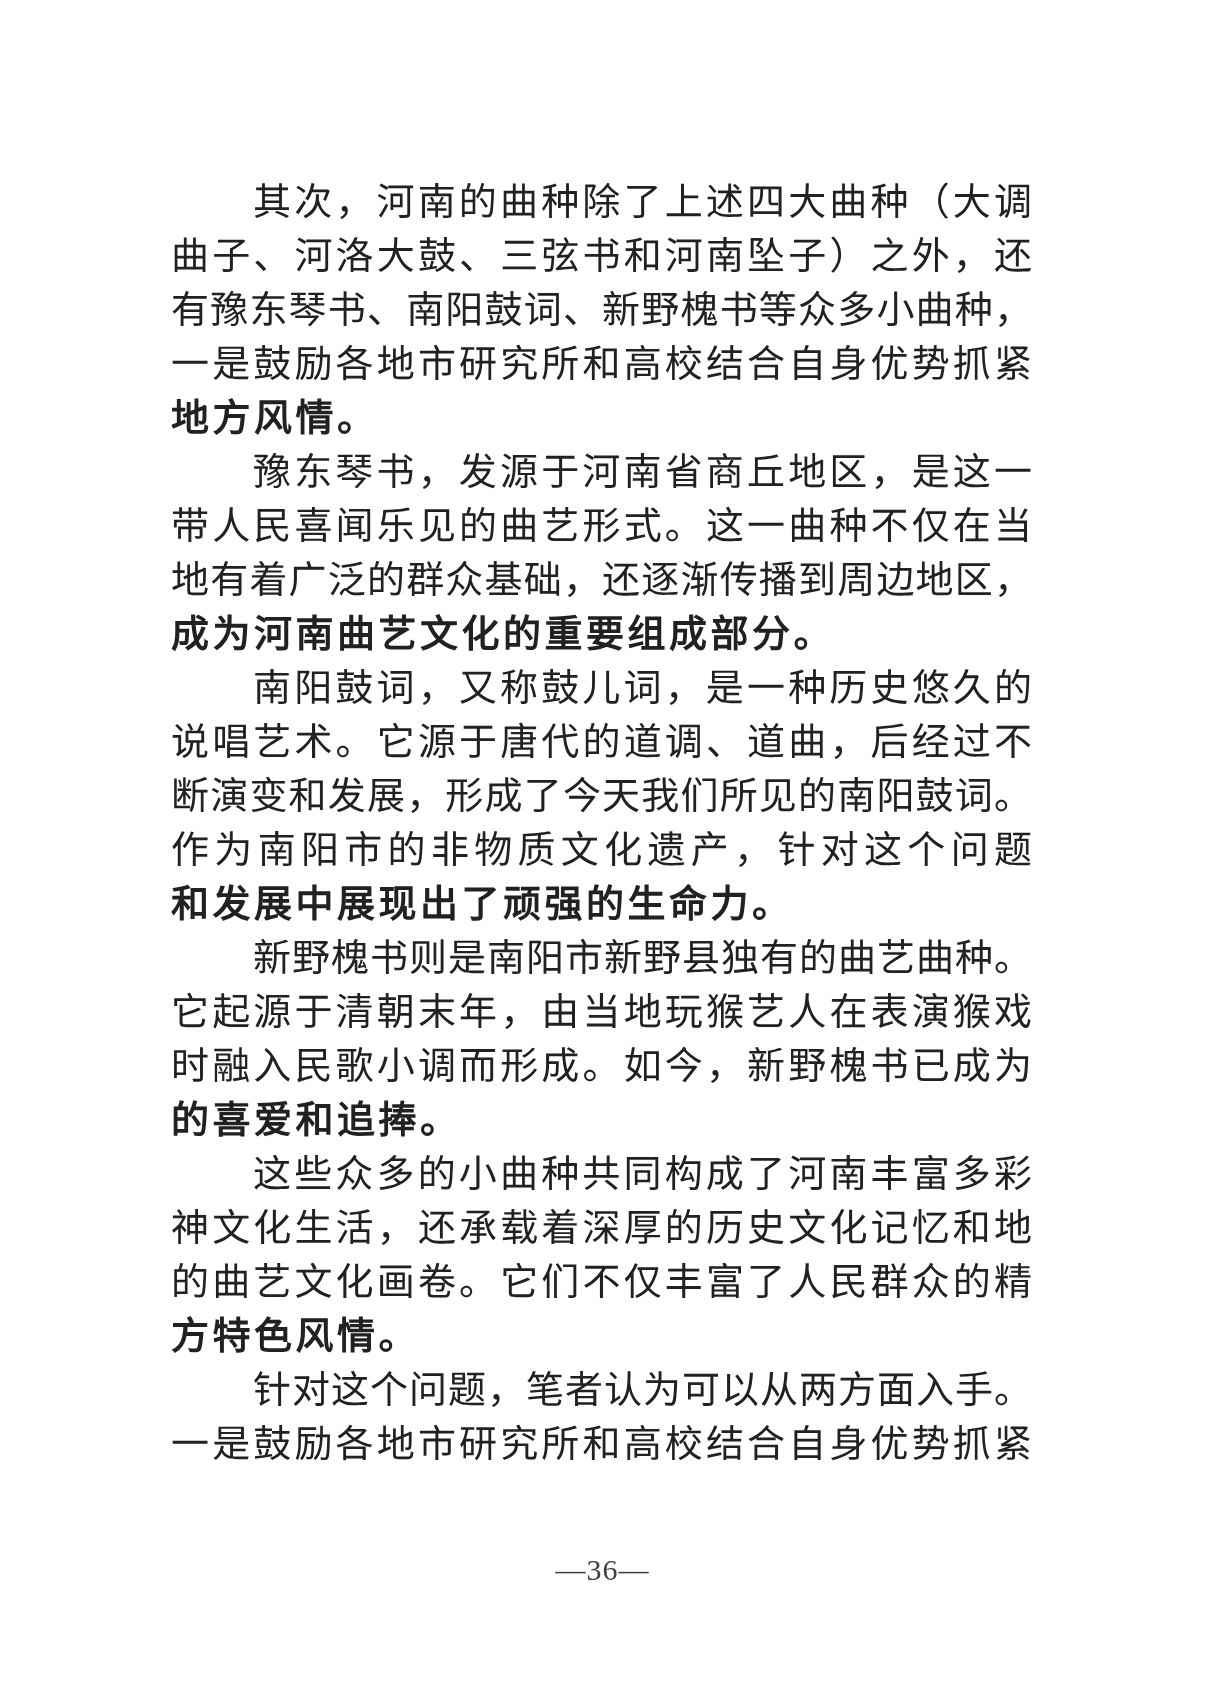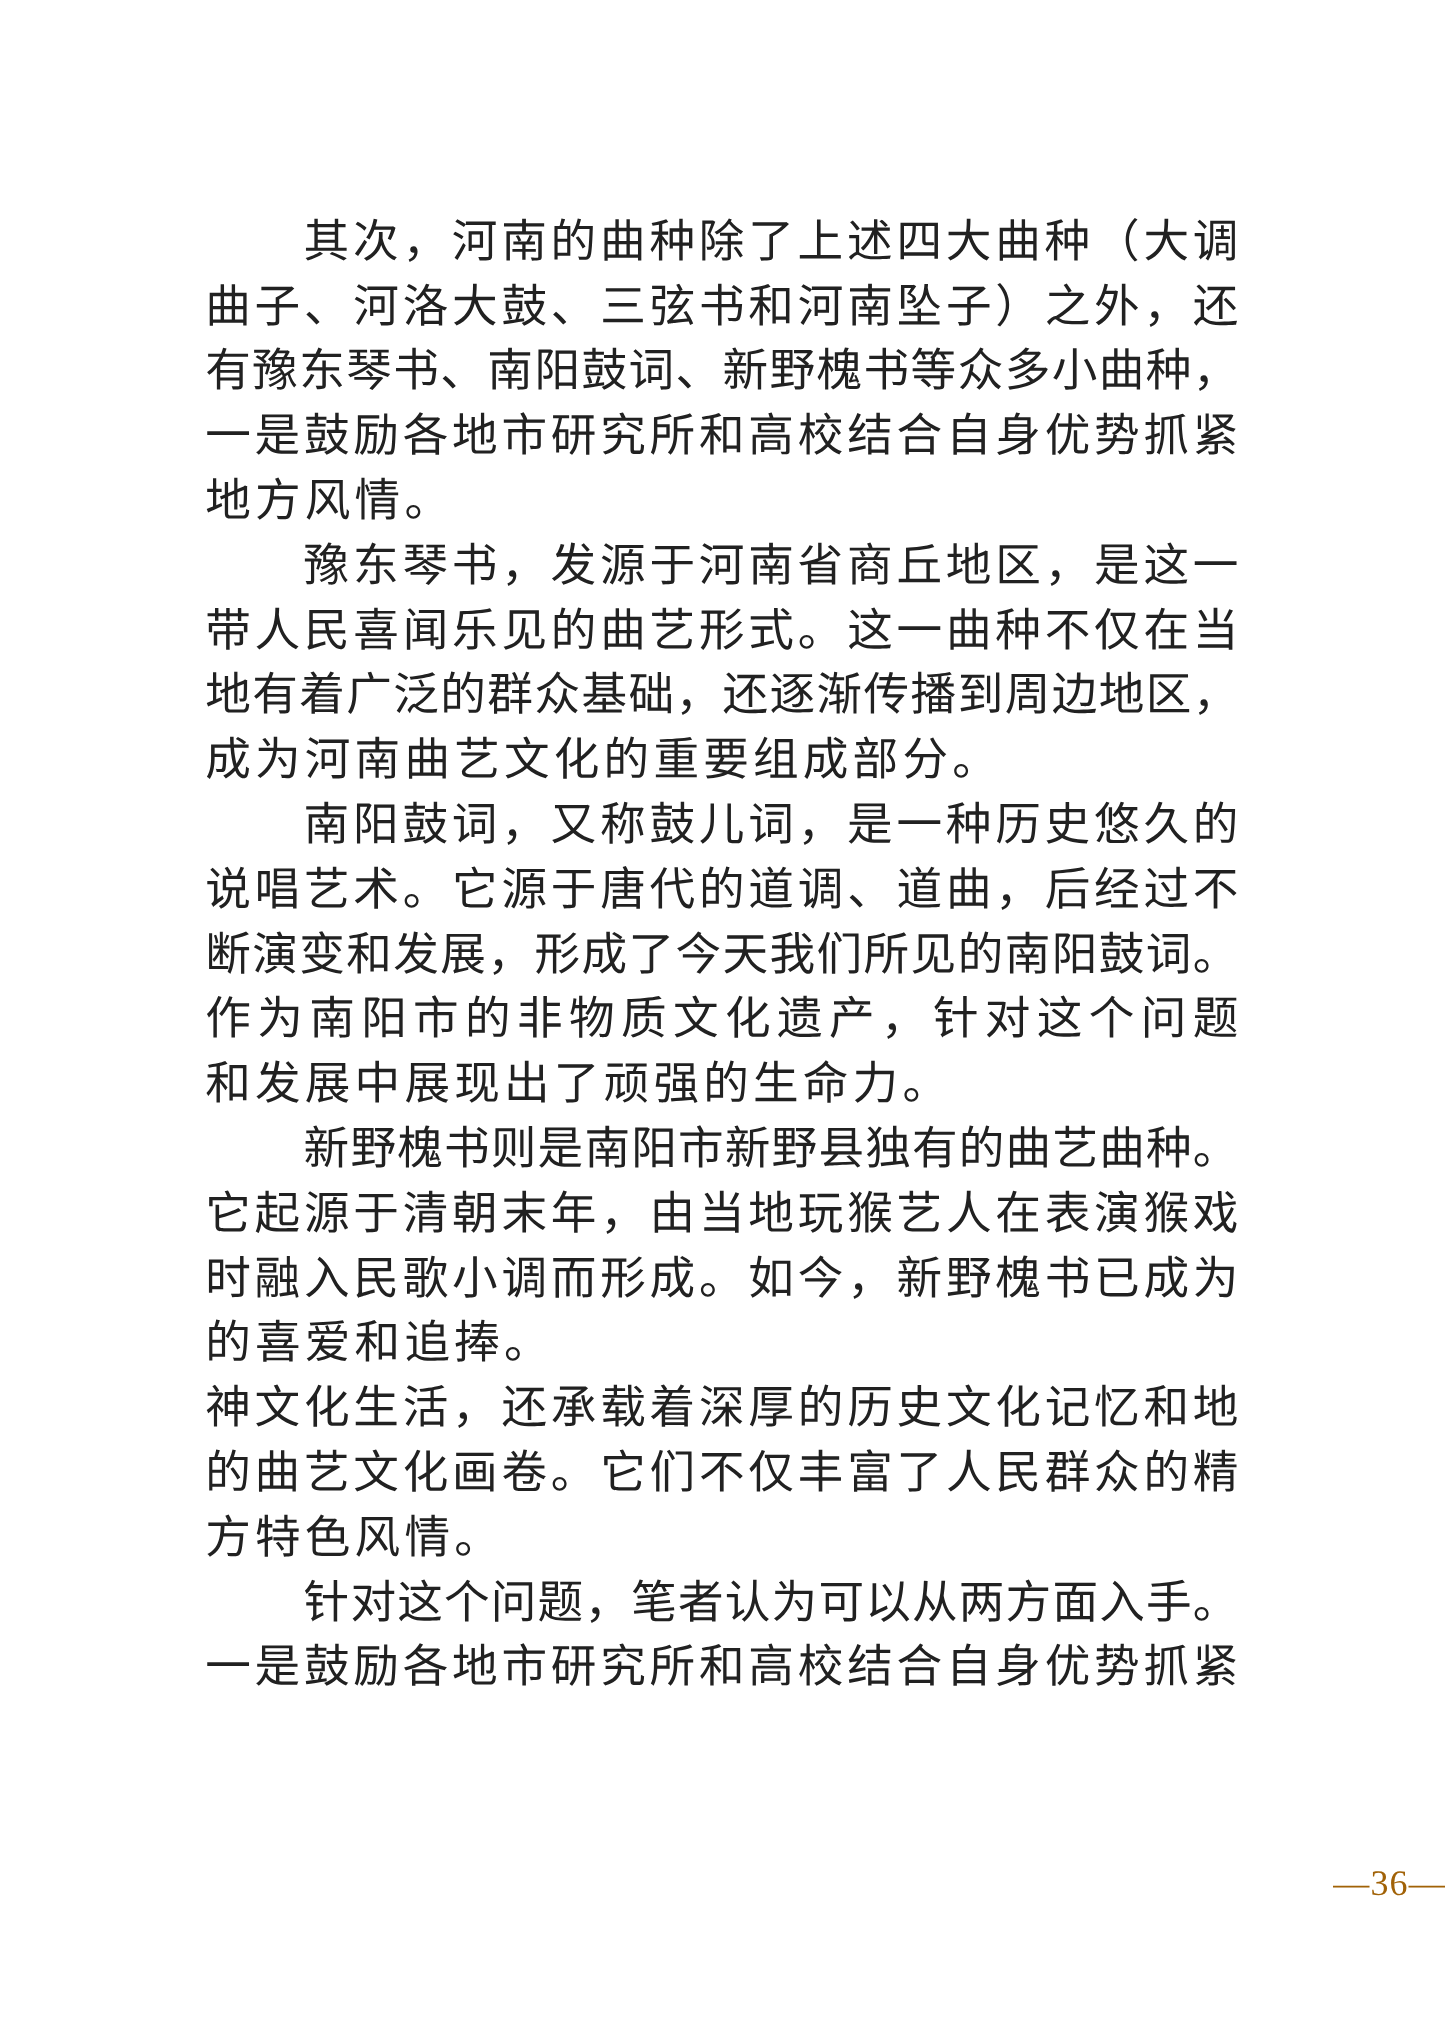--- a/index.html
+++ b/index.html
@@ -34,33 +34,34 @@
   .line.justify {
     white-space: normal;
     text-align: justify;
     text-align-last: justify;
     letter-spacing: 0;
   }
   
   .line.natural {
     text-align: left;
     letter-spacing: 3.5px;
+    font-weight: bold;
   }
   .line.indent { padding-left: 82px; }
   .page-number {
     position: absolute;
     left: 0;
     top: 1548px;
     width: 1205px;
     height: 44px;
     line-height: 44px;
-    text-align: right;
+    text-align: center;
     font-size: 30px;
     letter-spacing: 1px;
-    color: #a16207;
+    color: #404040;
   }
 </style>
 </head>
 <body>
 
 <div class="page" style="background: rgb(255, 255, 255); color: rgb(33, 33, 33);">
   <div class="text-body">
       <div class="paragraph">
         <div class="line justify indent">其次，河南的曲种除了上述四大曲种（大调</div>
         <div class="line justify">曲子、河洛大鼓、三弦书和河南坠子）之外，还</div>
@@ -81,20 +82,21 @@
         <div class="line justify">作为南阳市的非物质文化遗产，针对这个问题</div>
         <div class="line natural">和发展中展现出了顽强的生命力。</div>
       </div>
       <div class="paragraph">
         <div class="line justify indent">新野槐书则是南阳市新野县独有的曲艺曲种。</div>
         <div class="line justify">它起源于清朝末年，由当地玩猴艺人在表演猴戏</div>
         <div class="line justify">时融入民歌小调而形成。如今，新野槐书已成为</div>
         <div class="line natural">的喜爱和追捧。</div>
       </div>
       <div class="paragraph">
+        <div class="line justify indent">这些众多的小曲种共同构成了河南丰富多彩</div>
         <div class="line justify">神文化生活，还承载着深厚的历史文化记忆和地</div>
         <div class="line justify">的曲艺文化画卷。它们不仅丰富了人民群众的精</div>
         <div class="line natural">方特色风情。</div>
       </div>
       <div class="paragraph">
         <div class="line justify indent">针对这个问题，笔者认为可以从两方面入手。</div>
         <div class="line justify">一是鼓励各地市研究所和高校结合自身优势抓紧</div>
       </div>
     </div>
   <div class="page-number">—36—</div>

